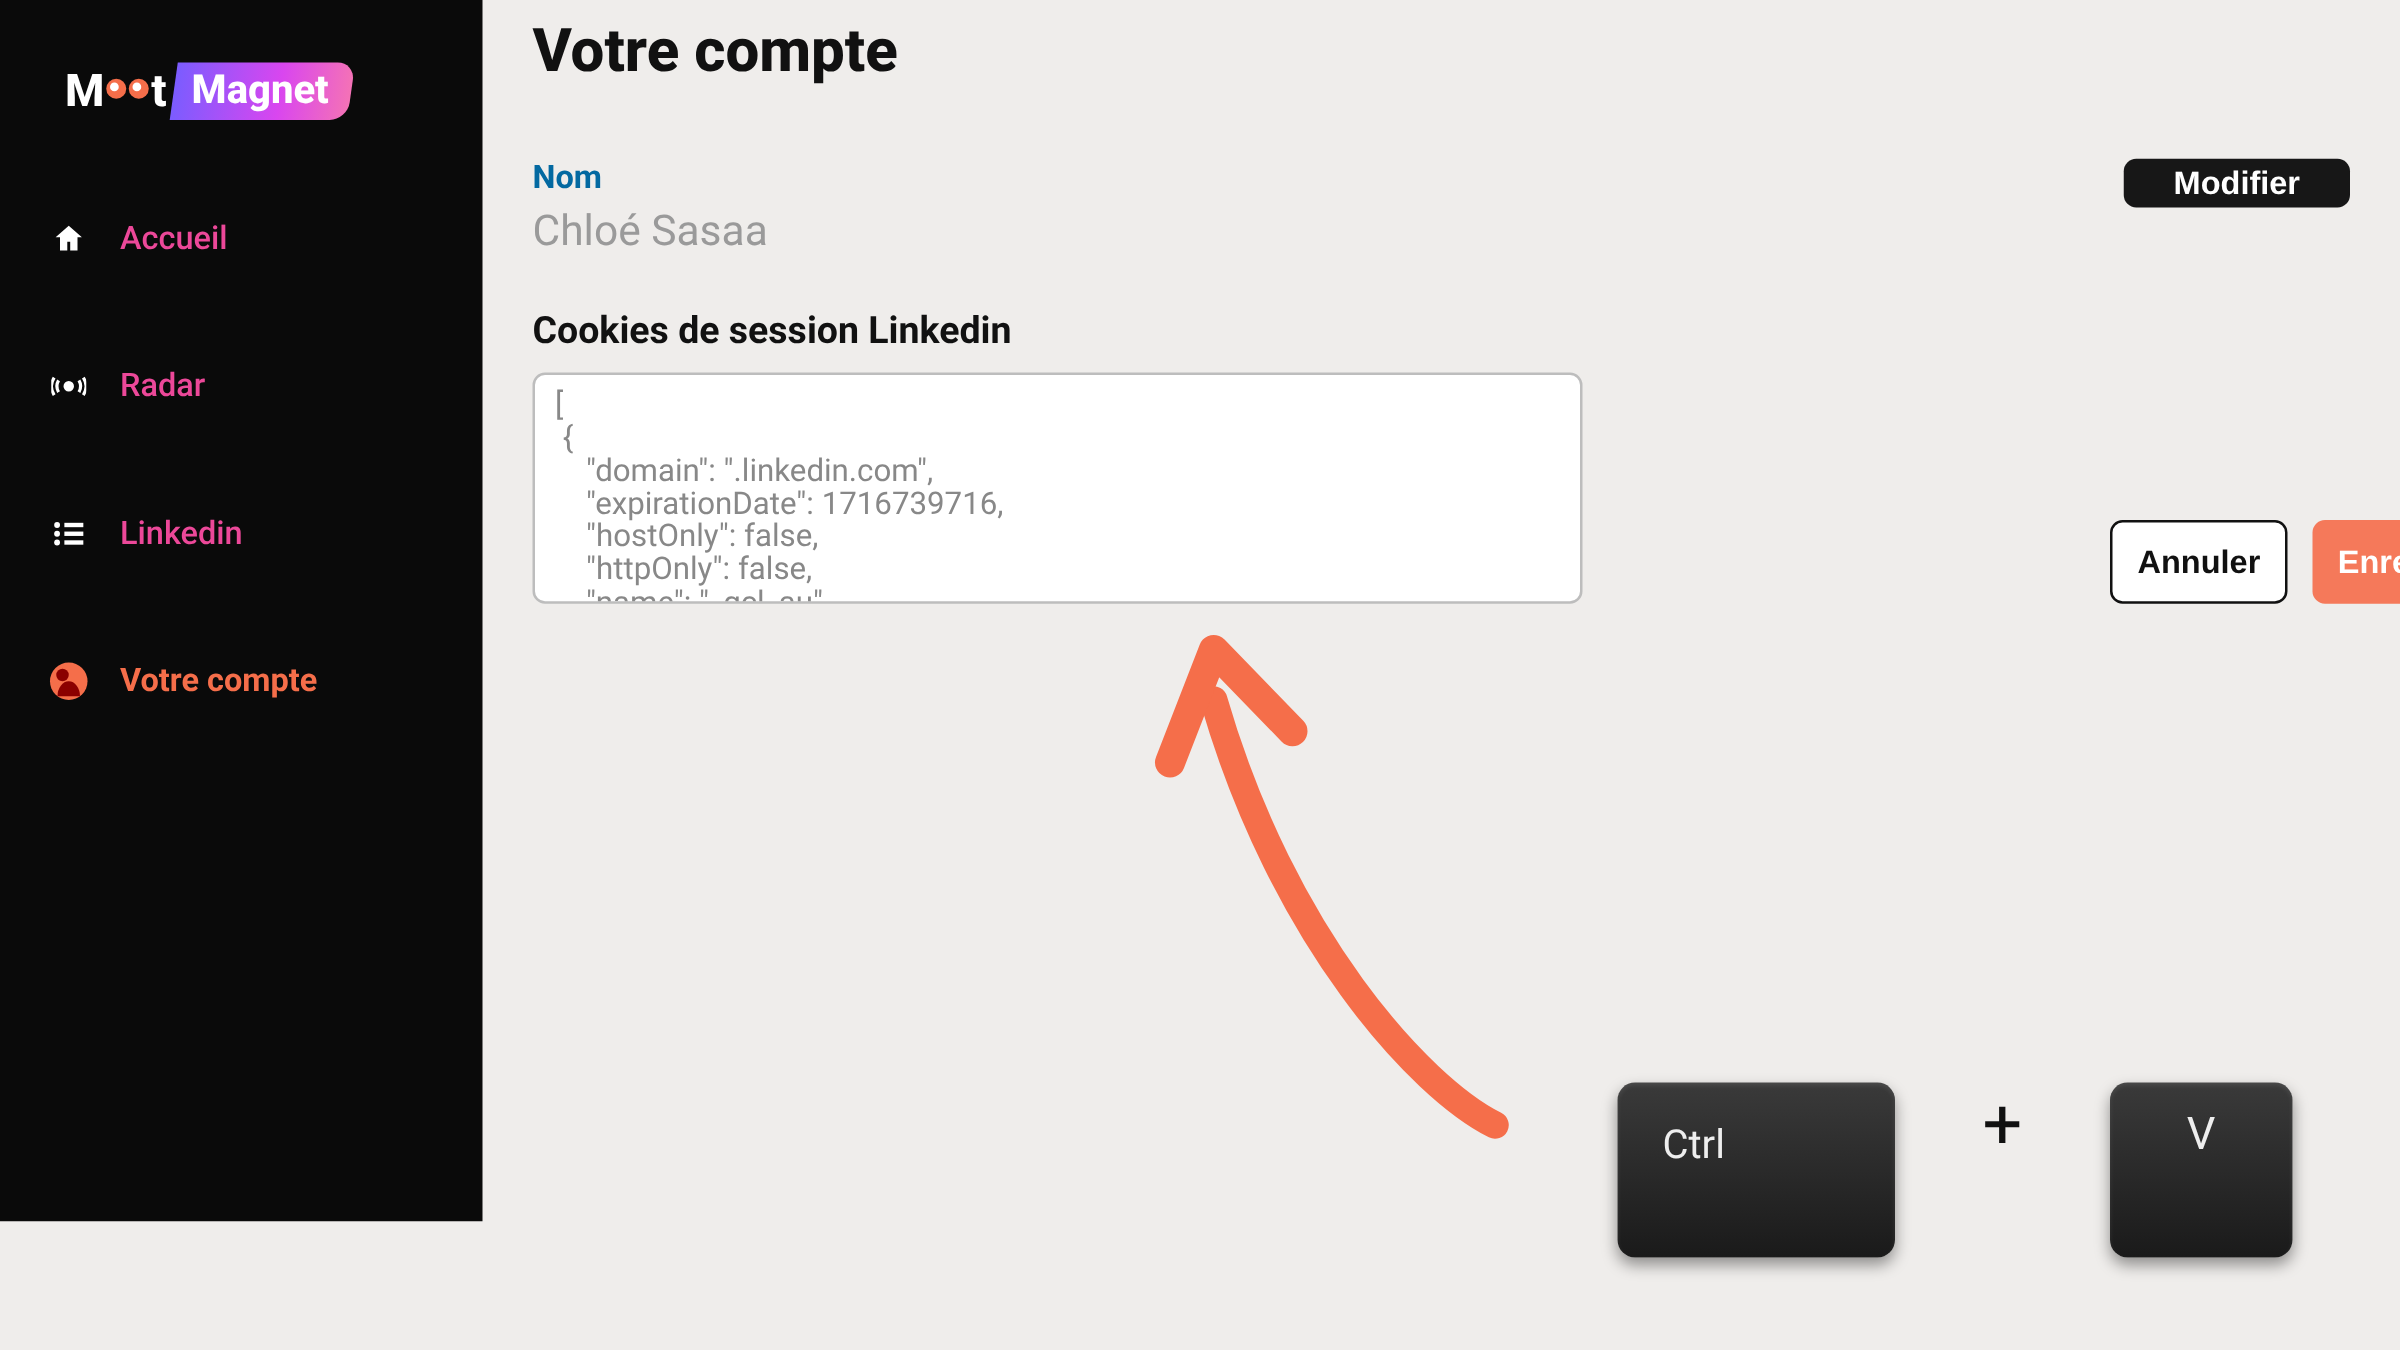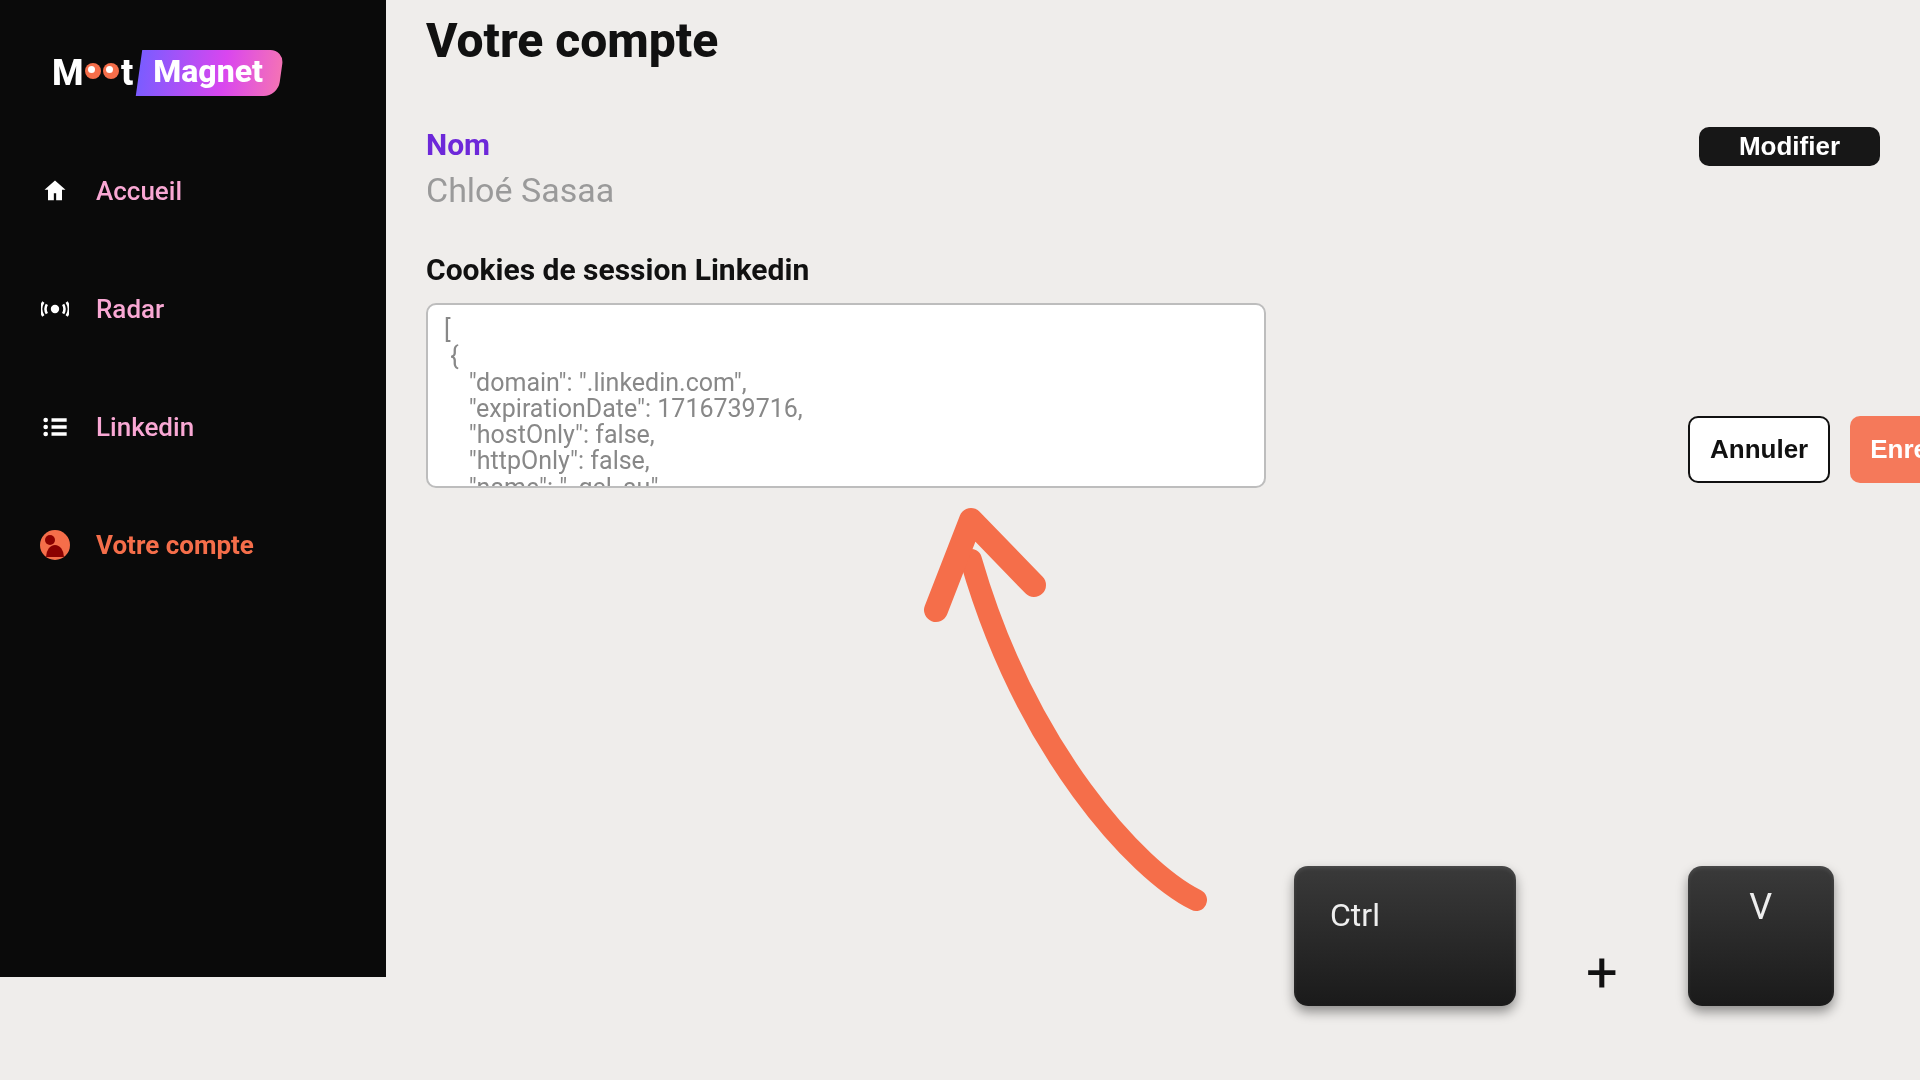--- a/index.html
+++ b/index.html
@@ -77,21 +77,21 @@
 .nav-list {
   list-style: none;
   display: flex;
   flex-direction: column;
   gap: 88px;
 }
 .nav-item {
   display: flex;
   align-items: center;
   gap: 26px;
-  color: #f9a8d4;
+  color: #ec4899;
   font-size: 26px;
   font-weight: 500;
   cursor: pointer;
 }
 .nav-item.active {
   color: #f56e4a;
 }
 .nav-item.active .nav-label {
   font-weight: 700;
 }
@@ -144,23 +144,23 @@
   font-weight: 800;
   color: #111;
   margin-bottom: 58px;
 }
 .account-row {
   display: flex;
   justify-content: space-between;
   align-items: flex-start;
 }
 .field-label {
-  font-size: 30px;
+  font-size: 26px;
   font-weight: 700;
-  color: #6d28d9;
+  color: #0369a1;
   margin-bottom: 8px;
 }
 .field-value {
   font-size: 34px;
   color: #9a9a9a;
 }
 .btn {
   font-size: 26px;
   font-weight: 600;
   padding: 4px 40px;
@@ -226,21 +226,21 @@
   height: 420px;
   pointer-events: none;
 }
 
 
 .keys-row {
   position: absolute;
   top: 866px;
   left: 908px;
   display: flex;
-  align-items: flex-end;
+  align-items: flex-start;
   gap: 70px;
 }
 .key {
   width: 222px;
   height: 140px;
   background: linear-gradient(180deg, #3a3a3a 0%, #1a1a1a 100%);
   border-radius: 14px;
   box-shadow: 0 6px 12px rgba(0,0,0,0.4), inset 0 2px 4px rgba(255,255,255,0.1);
   color: #eee;
   font-size: 32px;

